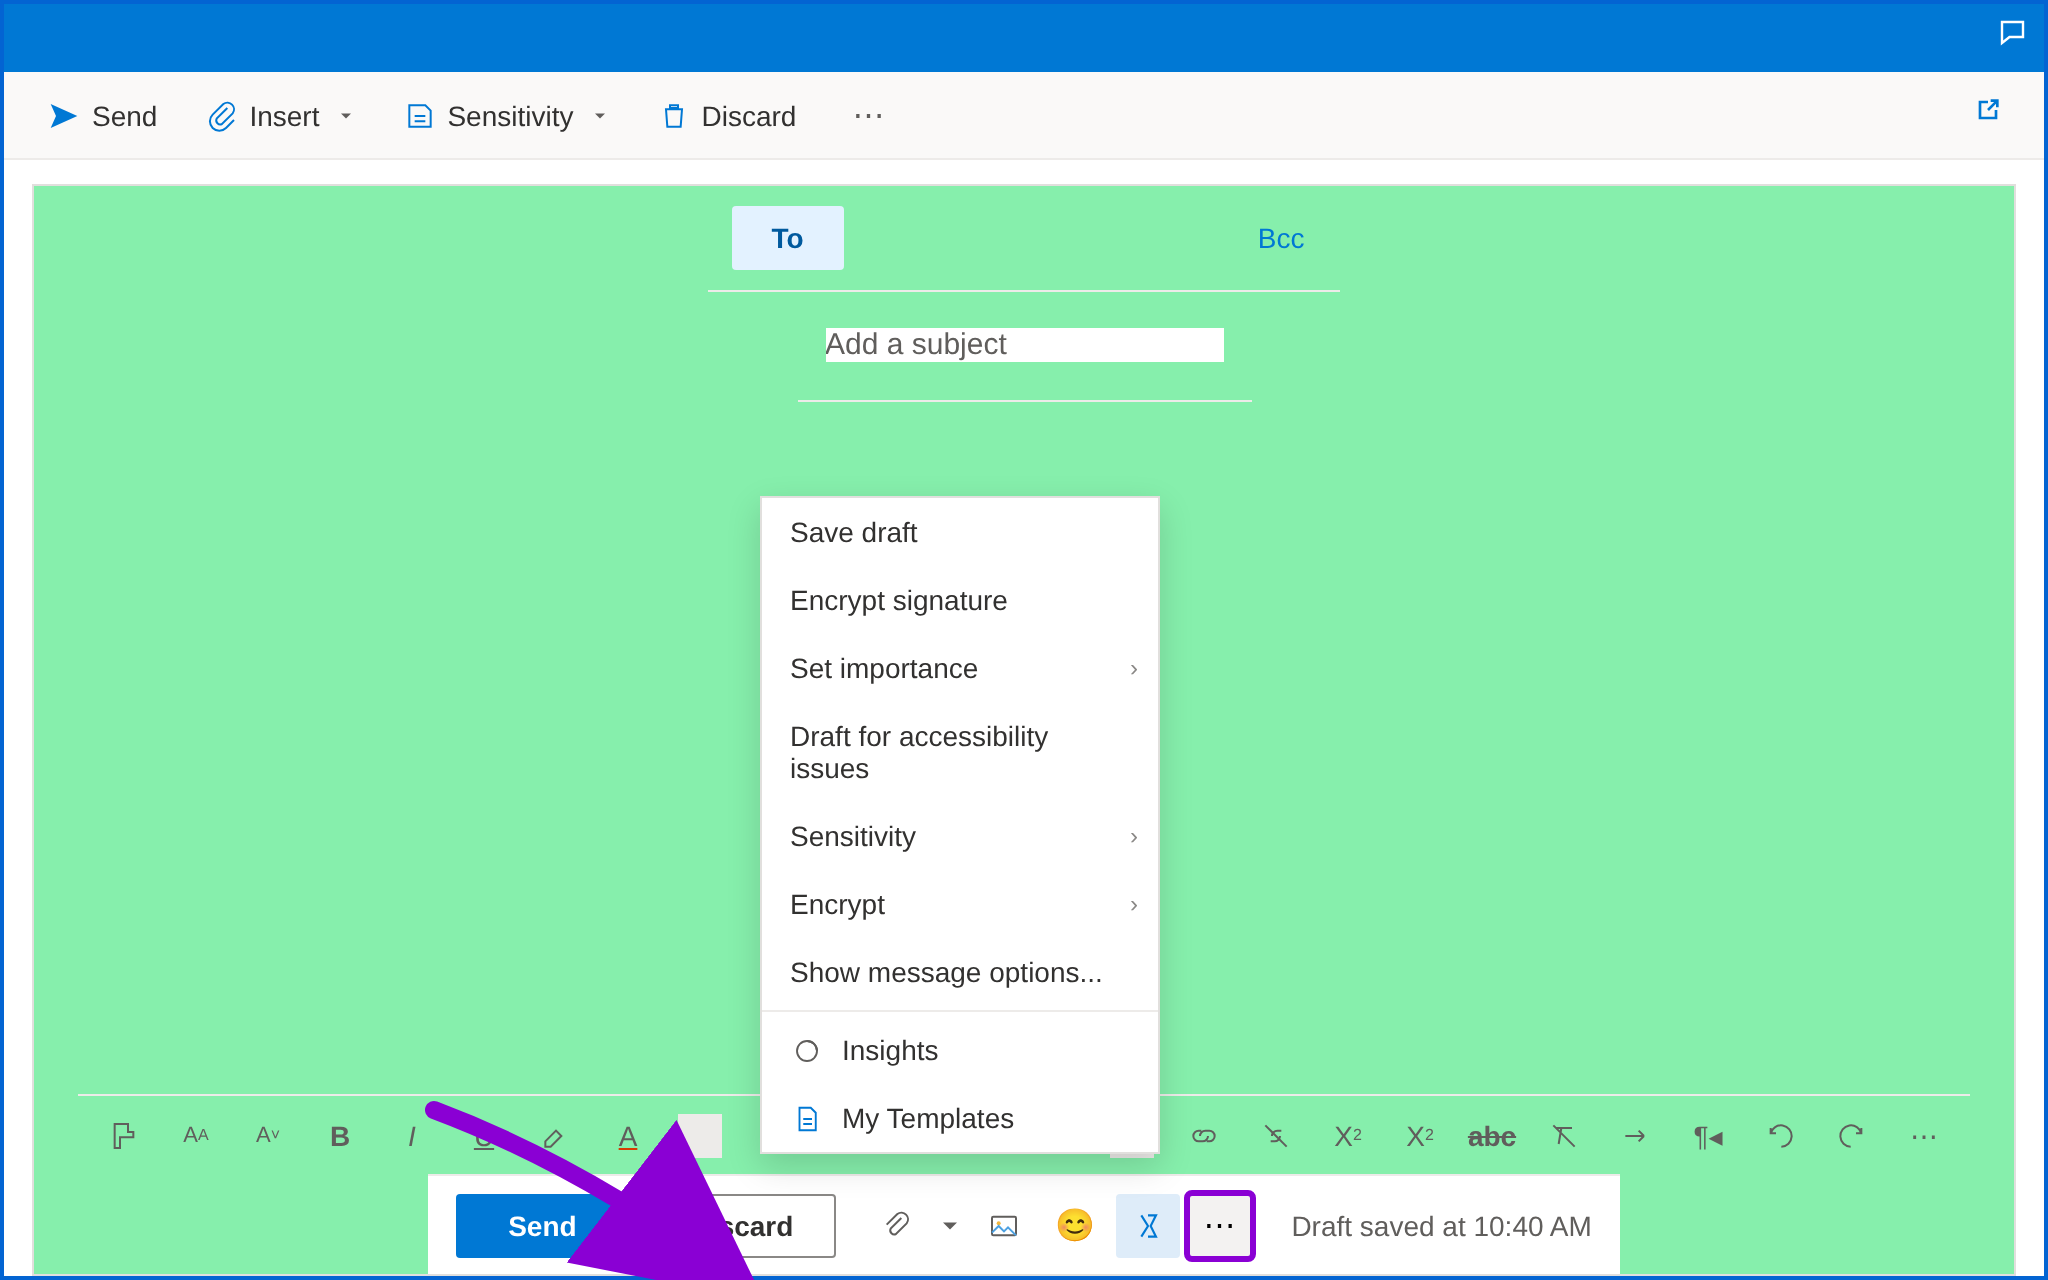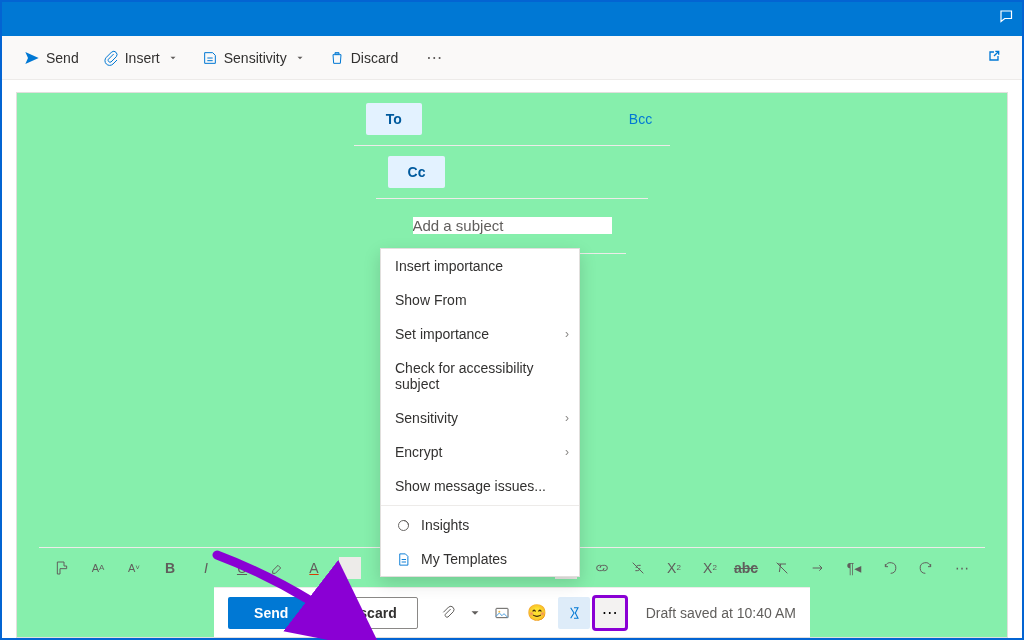--- a/index.html
+++ b/index.html
@@ -113,24 +113,20 @@
         </svg>
     </div>
   </div>
 
   <div class="compose-wrap">
     <div class="compose">
       <div class="addr-row">
         <span class="addr-label">To</span>
         <input class="addr-input" style="">
         <span class="bcc">Bcc</span>
-      </div>
-      <div class="addr-row">
-        <span class="addr-label">Cc</span>
-        <input class="addr-input" style="">
       </div>
       <div class="subject-row">
         <input class="subject-input" placeholder="Add a subject" style="">
       </div>
       <div class="body-area"></div>
 
       <div class="fmt-bar">
         <span>
             <svg viewBox="0 0 24 24">
               <path d="M5 3h10v6h4v4H9v8H5z" fill="none" stroke="#605e5c" stroke-width="1.5"></path>
@@ -243,42 +239,42 @@
             </span>
           <span class="bot-ic ellipsis-hi" style="background:#f3f2f1;">⋯</span>
         </div>
         <div class="bot-spacer"></div>
         <div class="status">Draft saved at 10:40 AM</div>
       </div>
     </div>
 
     <div class="ctx">
       <div class="ctx-item">
-          <span>Insert importance</span>
-        </div>
-      <div class="ctx-item">
-          <span>Show From</span>
+          <span>Save draft</span>
+        </div>
+      <div class="ctx-item">
+          <span>Encrypt signature</span>
         </div>
       <div class="ctx-item">
           <span>Set importance</span>
           <span class="sub">›</span>
         </div>
       <div class="ctx-item">
-          <span>Check for accessibility subject</span>
+          <span>Draft for accessibility issues</span>
         </div>
       <div class="ctx-item">
           <span>Sensitivity</span>
           <span class="sub">›</span>
         </div>
       <div class="ctx-item">
           <span>Encrypt</span>
           <span class="sub">›</span>
         </div>
       <div class="ctx-item">
-          <span>Show message issues...</span>
+          <span>Show message options...</span>
         </div>
       <div class="ctx-sep"></div>
       <div class="ctx-item">
         <span class="ctx-icon">
             <svg viewBox="0 0 24 24">
               <circle cx="12" cy="12" r="8" fill="none" stroke="#605e5c" stroke-width="1.5"></circle>
               <path d="M12 4a8 8 0 018 8" fill="none" stroke="#605e5c" stroke-width="1.5"></path>
             </svg>
           </span>
         <span>Insights</span>

